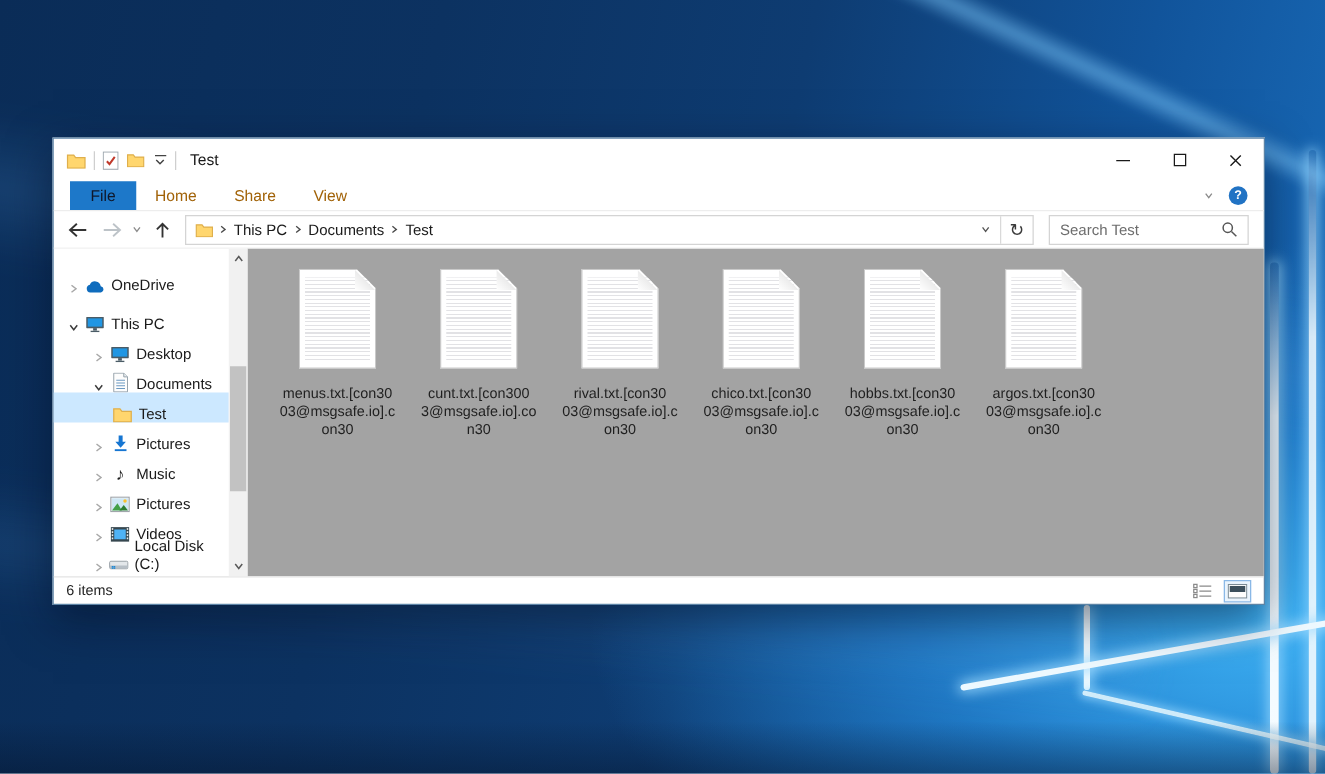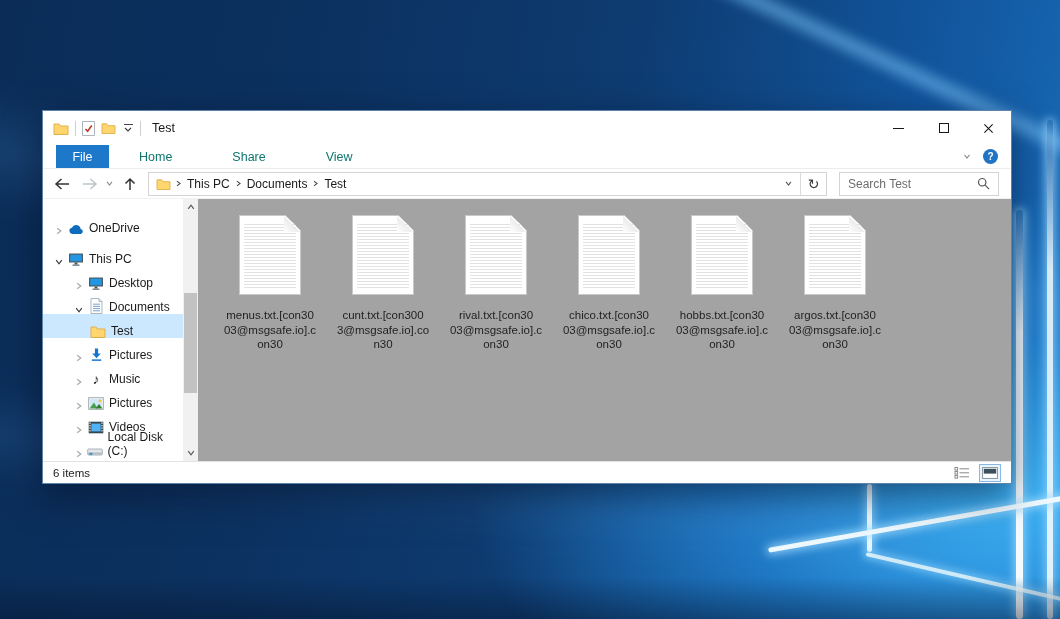--- a/index.html
+++ b/index.html
@@ -41,22 +41,22 @@
   .qat-chevron { display:flex; flex-direction:column; align-items:center; width:12px; color:#444; }
   .qat-chevron .bar { width:9px; height:1px; background:#444; margin-bottom:2px; }
   .win-title { font-size:12.5px; color:#1a1a1a; margin-left:5px; }
   .win-controls { margin-left:auto; display:flex; height:100%; }
   .win-btn { width:45px; height:100%; display:flex; align-items:center; justify-content:center; cursor:default; }
   .glyph-min { width:11px; height:1px; background:#1a1a1a; }
   .glyph-max { width:10px; height:10px; border:1px solid #1a1a1a; }
 
   
   .tabs { height:24px; display:flex; align-items:stretch; border-bottom:1px solid #ededed; flex:0 0 auto; }
-  .tab { display:flex; align-items:center; font-size:12.5px; color:#0f766e; padding:0 30px; }
-  .tab.file { margin-left:13px; width:53px; justify-content:center; padding:0; color:#ffffff; background:#1d78c9; }
+  .tab { display:flex; align-items:center; font-size:12.5px; color:#a16207; padding:0 15px; }
+  .tab.file { margin-left:13px; width:53px; justify-content:center; padding:0; color:#0f172a; background:#1d78c9; }
   .ribbon-right { margin-left:auto; display:flex; align-items:center; gap:11px; padding-right:13px; }
   .help-circle { width:15px; height:15px; border-radius:50%; background:#2173c4; color:#fff; font-size:10px; font-weight:bold;
     display:flex; align-items:center; justify-content:center; }
 
   
   .addr-row { height:30px; display:flex; align-items:center; padding:0 12px 0 10px; border-bottom:1px solid #f1f1f1; flex:0 0 auto; }
   .nav-btn { display:flex; align-items:center; justify-content:center; }
   .addr-box { flex:1; height:24px; border:1px solid #d4d4d4; display:flex; align-items:center; background:#fff; }
   .crumb { font-size:12px; color:#1a1a1a; padding:0 5px; white-space:nowrap; }
   .crumb-sep { color:#4a4a4a; display:flex; align-items:center; }

